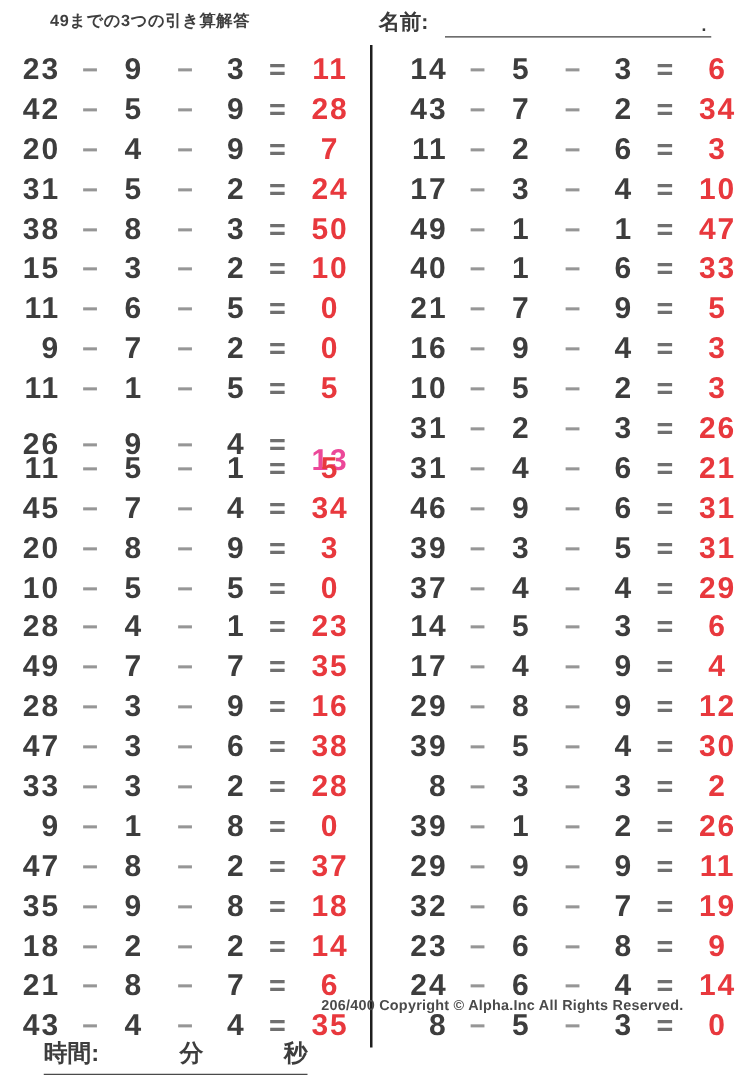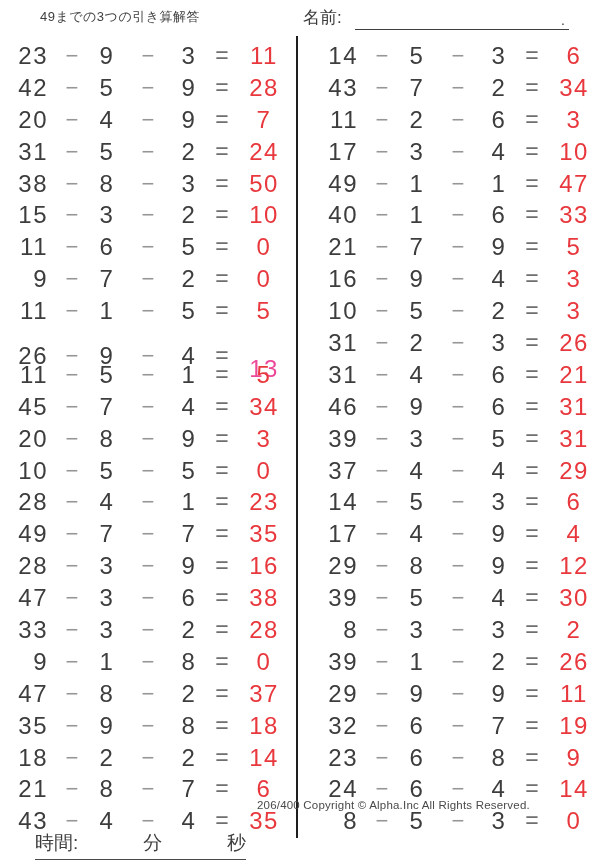--- a/index.html
+++ b/index.html
@@ -1,17 +1,17 @@
 <!DOCTYPE html>
 <html><head>
 <meta charset="utf-8">
 <style>
   html,body{margin:0;padding:0;background:#ffffff;}
   body{width:600px;height:860px;position:relative;font-family:"Liberation Sans","DejaVu Sans",sans-serif;overflow:hidden;}
-  .sheet{position:absolute;inset:0;background:#fff;}
+  .sheet{position:absolute;inset:0;background:#fff;font-weight:bold;}
 
   .title{position:absolute;left:40px;top:8px;font-size:13px;color:#3f3f3f;letter-spacing:0.5px;}
 
   .name-area{position:absolute;left:303px;top:6px;width:266px;display:flex;align-items:flex-end;gap:13px;}
   .name-label{font-size:17px;color:#3a3a3a;line-height:24px;}
   .name-line{flex:1;border-bottom:1.6px solid #3f3f3f;height:22px;text-align:right;font-size:14px;color:#3a3a3a;padding-right:4px;line-height:26px;}
 
   .divider{position:absolute;left:296px;top:36px;width:1.7px;height:802px;background:#1e1e1e;}
 
   .col{position:absolute;top:40px;}

